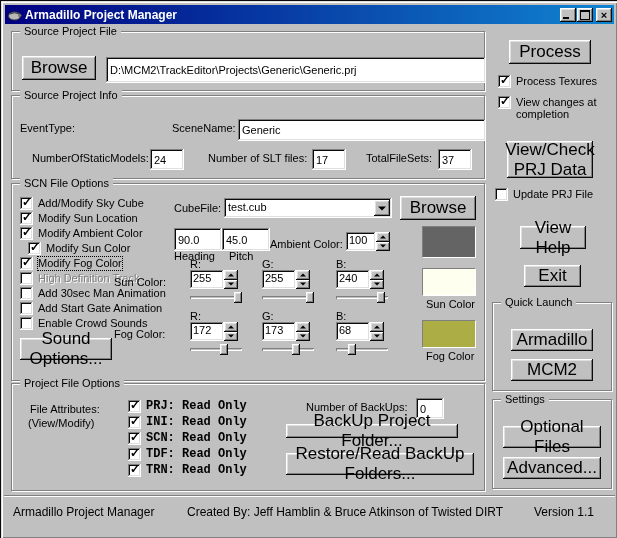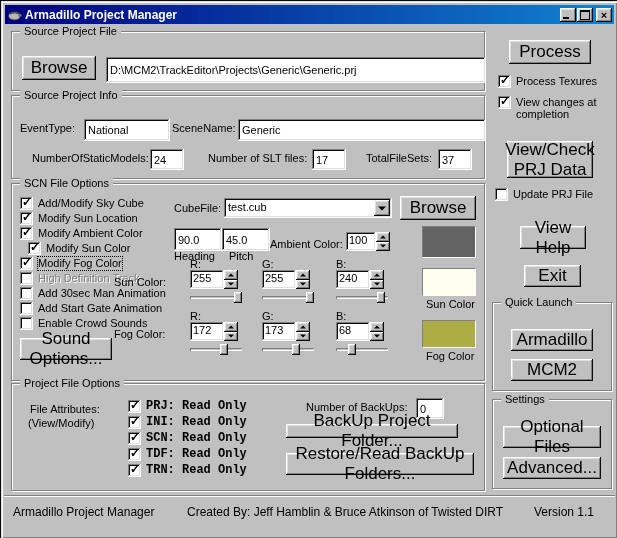--- a/index.html
+++ b/index.html
@@ -91,21 +91,20 @@
 
   <div class="group" style="left:10px;top:30px;width:472px;height:58px;">
     <span class="group-label">Source Project File</span>
     <button class="btn" style="left:10px;top:24px;width:74px;height:24px;">Browse</button>
     <div class="field" style="left:94px;top:25px;width:372px;height:22px;">D:\MCM2\TrackEditor\Projects\Generic\Generic.prj</div>
   </div>
 
   <div class="group" style="left:10px;top:94px;width:472px;height:82px;">
     <span class="group-label">Source Project Info</span>
     <span class="lbl" style="left:8px;top:26px;">EventType:</span>
-    <div class="field" style="left:72px;top:23px;width:78px;height:18px;">National</div>
     <span class="lbl" style="left:160px;top:26px;">SceneName:</span>
     <div class="field" style="left:226px;top:23px;width:240px;height:18px;">Generic</div>
     <span class="lbl" style="left:20px;top:56px;">NumberOfStaticModels:</span>
     <div class="field" style="left:138px;top:53px;width:26px;height:17px;">24</div>
     <span class="lbl" style="left:196px;top:56px;">Number of SLT files:</span>
     <div class="field" style="left:300px;top:53px;width:26px;height:17px;">17</div>
     <span class="lbl" style="left:354px;top:56px;">TotalFileSets:</span>
     <div class="field" style="left:426px;top:53px;width:26px;height:17px;">37</div>
   </div>
 

